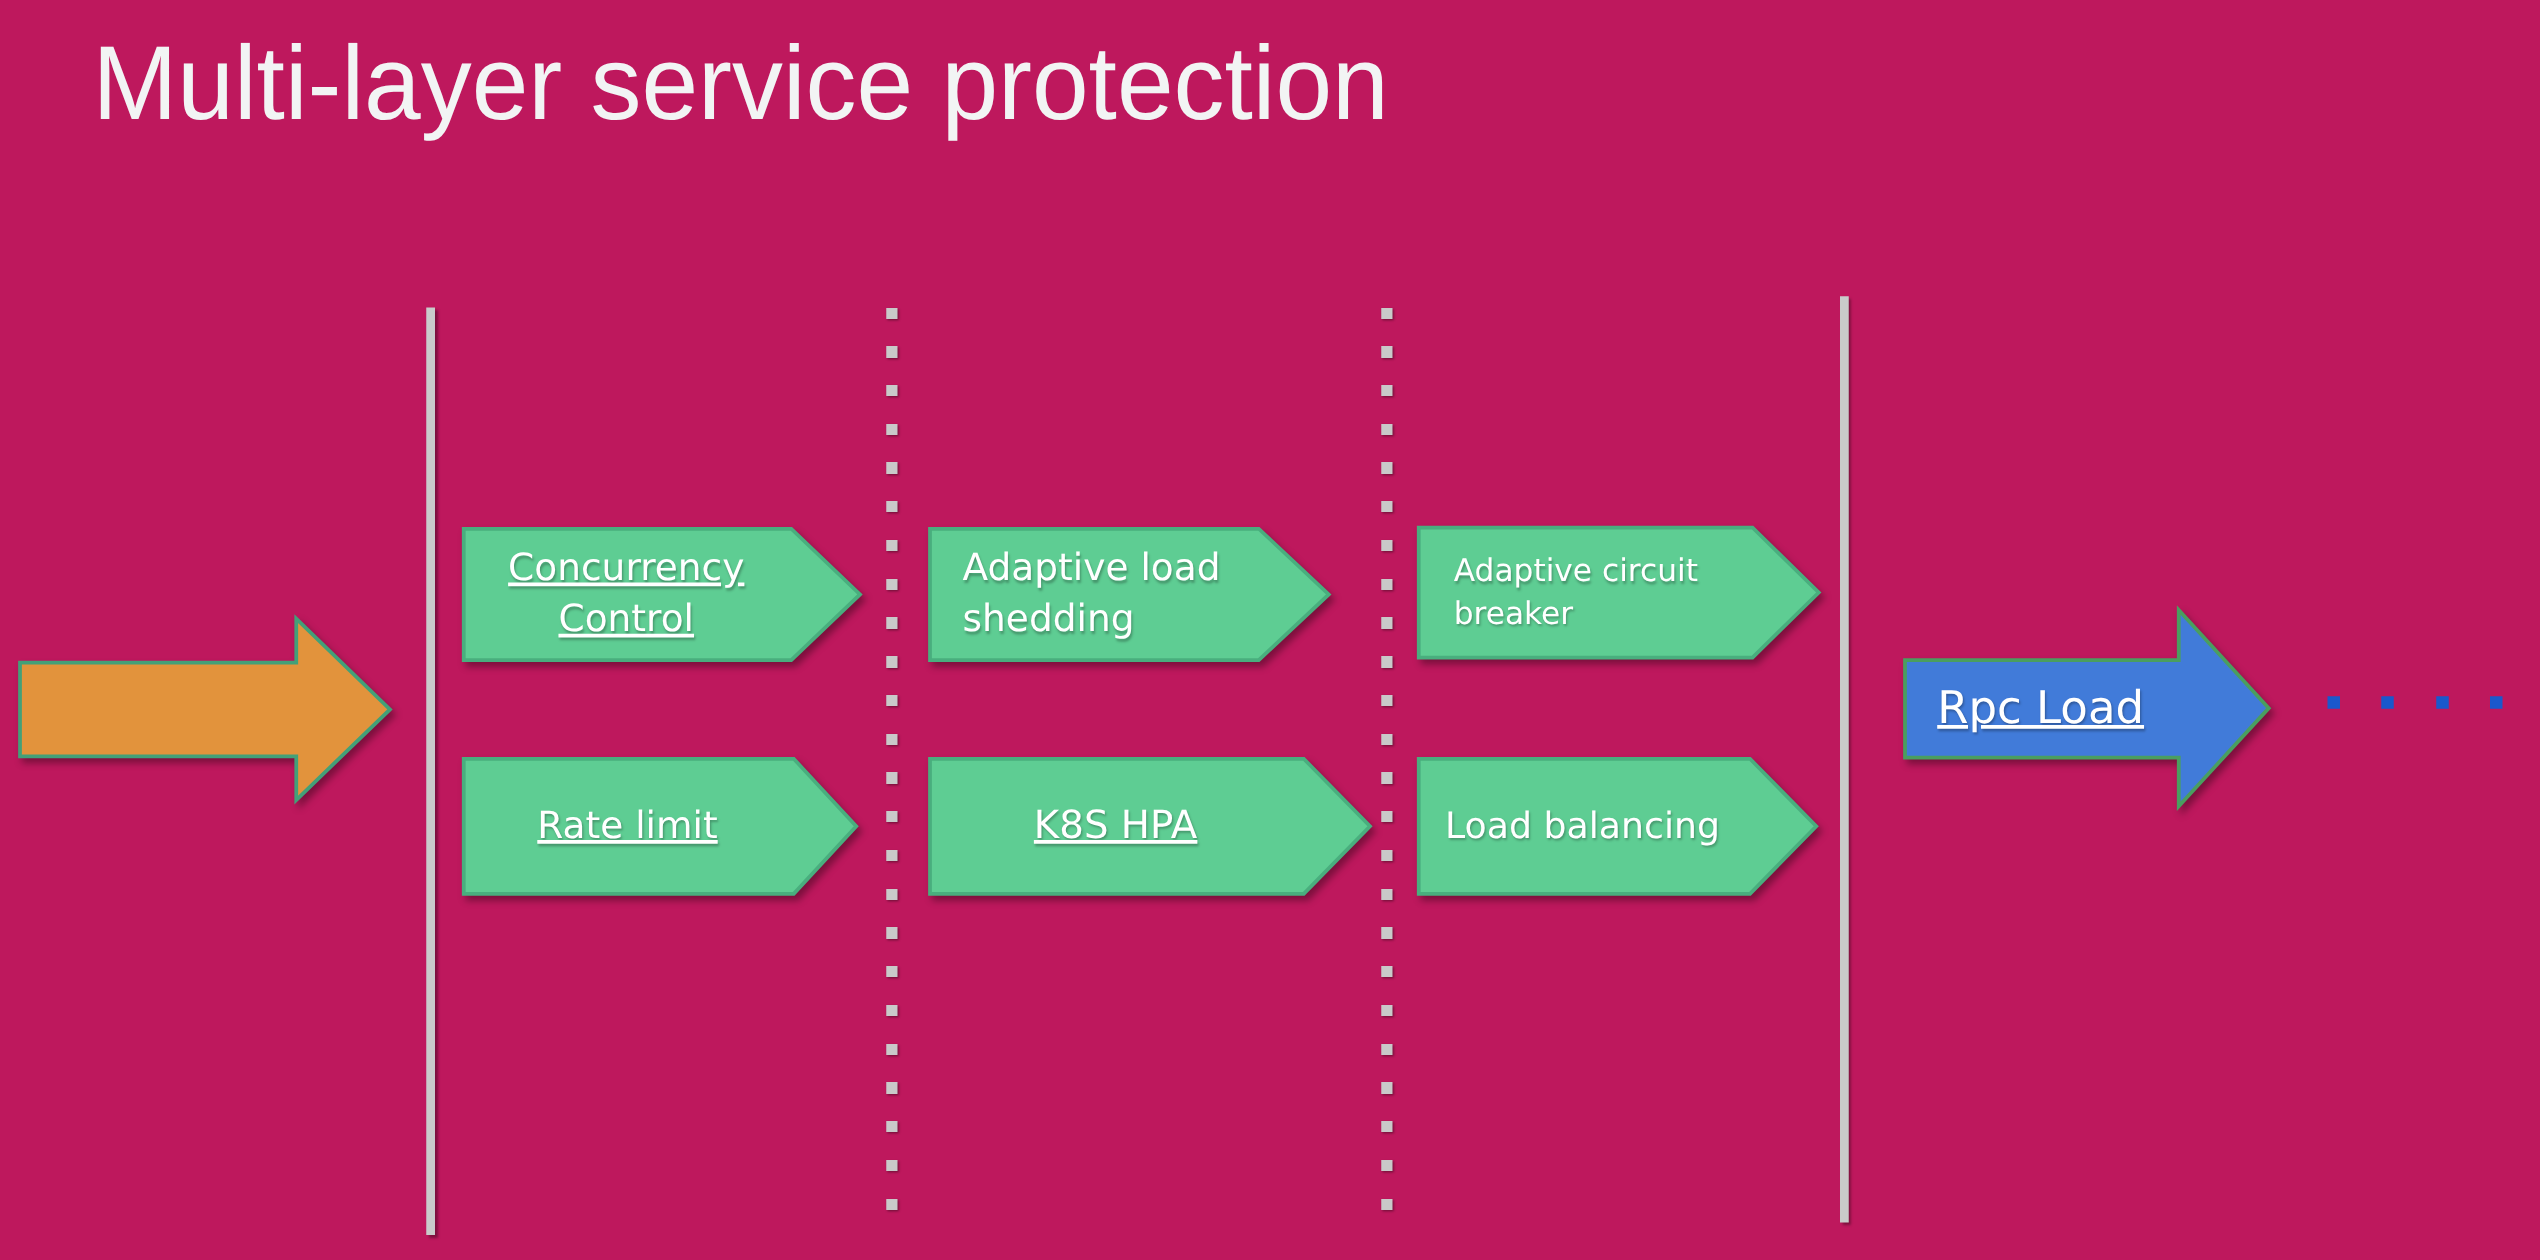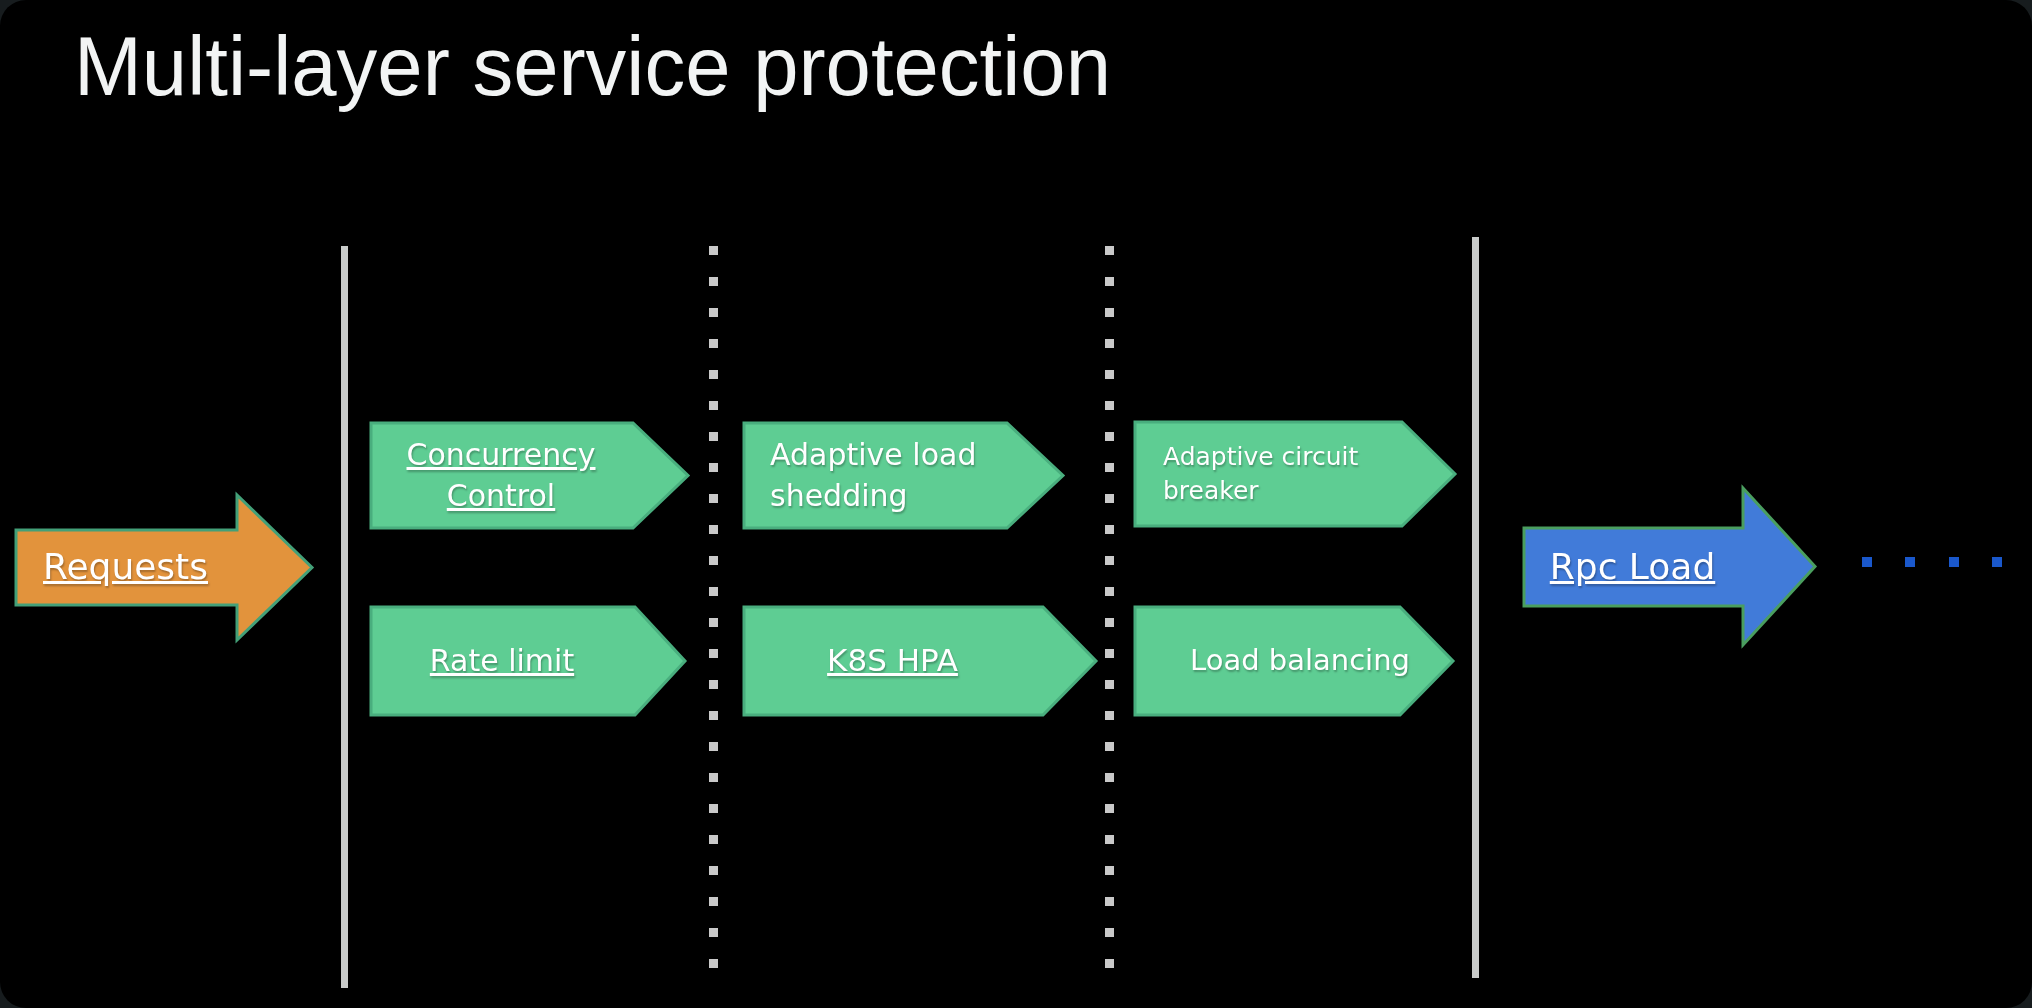--- a/index.html
+++ b/index.html
@@ -1,22 +1,21 @@
 <!DOCTYPE html>
 <html><head>
 <meta charset="utf-8">
 <style>
   html,body{margin:0;padding:0;background:#171c1e;}
   .canvas{
     position:relative;
     width:2032px;height:1008px;
-    background:#000000;
+    background:#be185d;
     overflow:hidden;
     font-family:"DejaVu Sans",sans-serif;
-    border-radius:26px;
   }
   .slide-title{
     position:absolute;left:74px;top:18px;
     font-family:"Liberation Sans",sans-serif;
     font-size:84px;font-weight:400;
     color:#f2f4f4;letter-spacing:0;
     transform:scaleX(0.97);transform-origin:left top;
     white-space:nowrap;
   }
   .vline{
@@ -47,21 +46,21 @@
   .s-als {left:742px; top:421px; width:323px;height:109px;}
   .s-acb {left:1133px;top:420px; width:324px;height:108px;}
   .s-rl  {left:369px; top:605px; width:318px;height:112px;}
   .s-hpa {left:742px; top:605px; width:356px;height:84px;}
   .s-lb  {left:1133px;top:605px; width:322px;height:112px;}
   .lbl-cc {left:0;top:0;width:264px;height:109px;font-size:30px;}
   .lbl-als{left:0;top:0;width:243px;height:109px;font-size:30px;padding-left:28px;}
   .lbl-acb{left:0;top:0;width:232px;height:108px;font-size:25px;padding-left:30px;}
   .lbl-rl {left:0;top:0;width:266px;height:112px;font-size:30px;}
   .lbl-hpa{left:0;top:0;width:301px;height:112px;font-size:31px;}
-  .lbl-lb {left:0;top:0;width:286px;height:112px;font-size:29px;padding-left:57px;}
+  .lbl-lb {left:0;top:0;width:286px;height:112px;font-size:29px;padding-left:23px;}
   
   .s-req{left:14px;  top:492px;width:301px;height:151px;}
   .s-rpc{left:1522px;top:485px;width:296px;height:163px;}
   .lbl-req{left:0;top:36px;width:223px;height:79px;font-size:36px;}
   .lbl-rpc{left:0;top:41px;width:221px;height:82px;font-size:36px;}
   
   .trail-dots{position:absolute;left:1862px;top:557px;width:140px;height:10px;
     display:flex;justify-content:space-between;}
   .trail-dots .dot{width:10px;height:10px;background:#1a58cc;}
 </style>
@@ -74,21 +73,20 @@
 
   <div class="vline left"></div>
   <div class="vline right"></div>
   <div class="vdots d1"></div>
   <div class="vdots d2"></div>
 
   <div class="shape s-req">
     <svg width="301" height="151" viewBox="0 0 301 151">
       <polygon points="2,38 223,38 223,3 298,75.5 223,148 223,113 2,113" fill="#e2933c" stroke="#43a078" stroke-width="3"></polygon>
     </svg>
-    <div class="shape-label center lbl-req">Requests</div>
   </div>
 
   <div class="shape s-cc">
     <svg width="321" height="109" viewBox="0 0 321 109">
       <polygon points="2,2 264,2 319,54.5 264,107 2,107" fill="#5ecd93" stroke="#49ae7e" stroke-width="3"></polygon>
     </svg>
     <div class="shape-label center lbl-cc">Concurrency Control</div>
   </div>
 
   <div class="shape s-acb">

